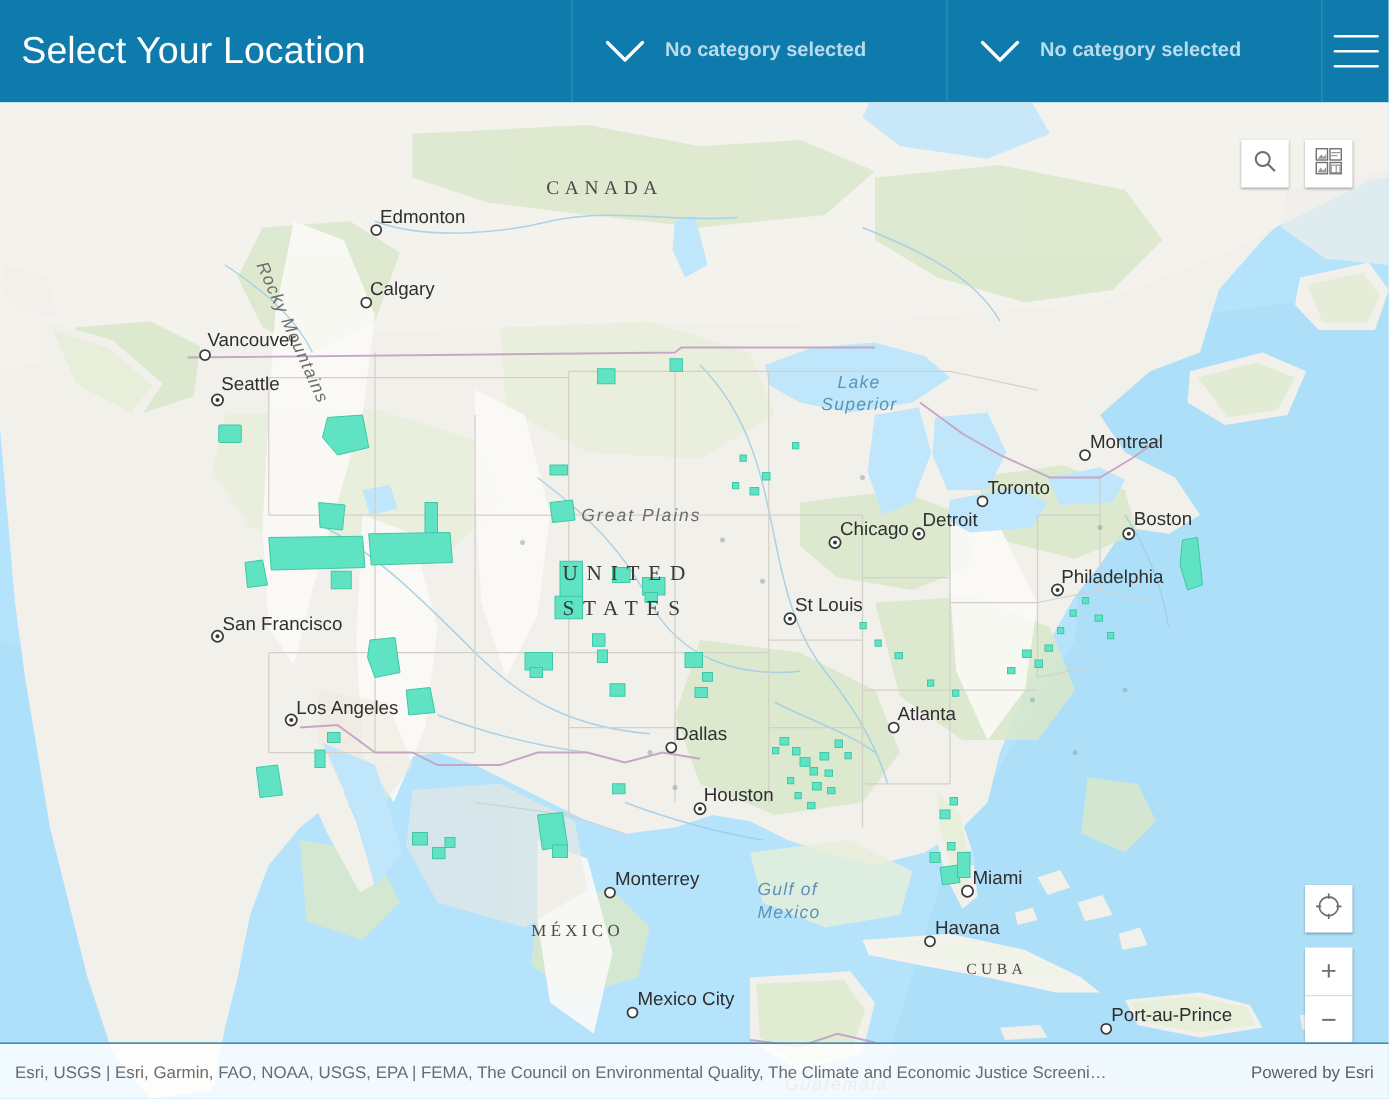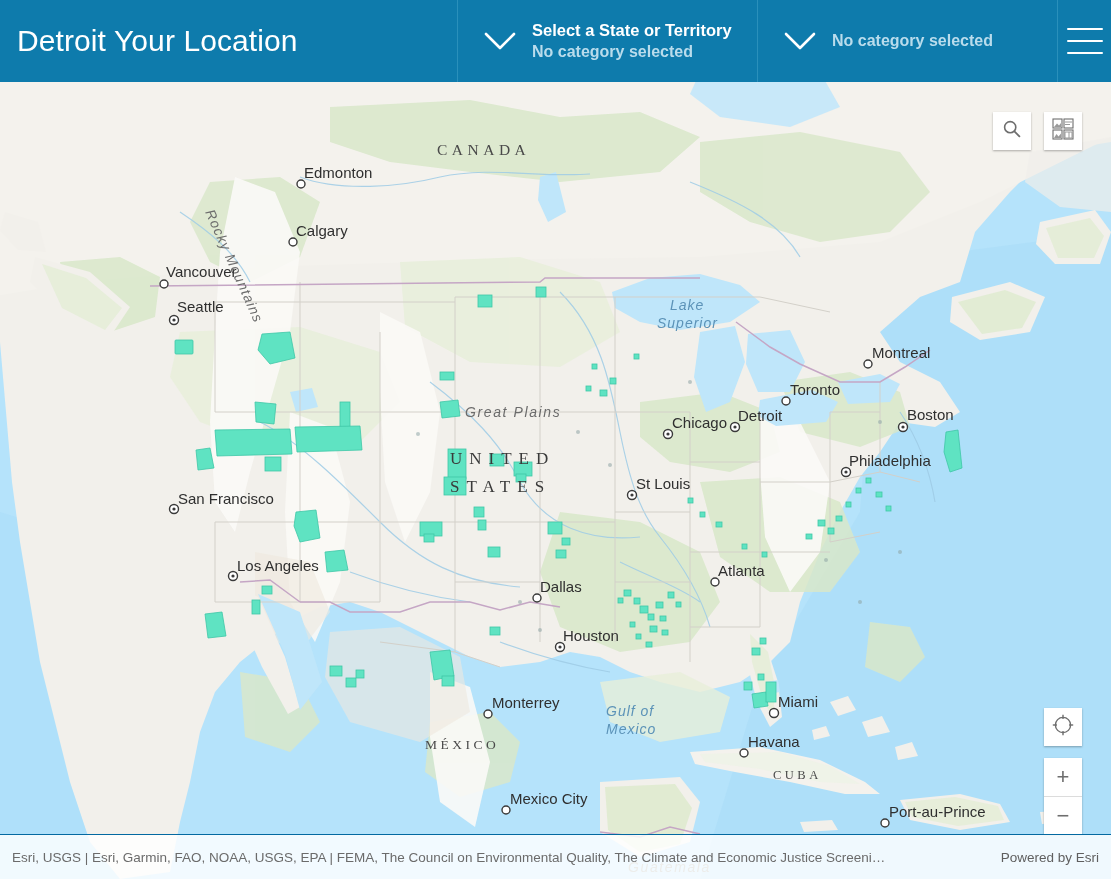--- a/index.html
+++ b/index.html
@@ -124,31 +124,30 @@
   .attrib-powered { flex: 0 0 auto; padding-left: 16px; color: #5f5f5f; cursor: pointer; }
 </style>
 </head>
 <body>
 
 <div id="app">
 
   <div class="header">
 
     <div class="hdr-title-cell">
-      <div class="hdr-title">Detroit Your Location</div>
+      <div class="hdr-title">Select Your Location</div>
     </div>
 
     <div class="hdr-drop state">
       <span class="chev">
         <svg width="34" height="22" viewBox="0 0 34 22">
             <polyline points="3,4 17,18 31,4" fill="none" stroke="#ffffff" stroke-width="2.6" stroke-linecap="round" stroke-linejoin="round"></polyline>
           </svg>
       </span>
       <span class="hdr-drop-text">
-        <span class="hdr-drop-main">Select a State or Territory</span>
         <span class="hdr-drop-sub">No category selected</span>
       </span>
     </div>
 
     <div class="hdr-drop county">
       <span class="chev">
         <svg width="34" height="22" viewBox="0 0 34 22">
             <polyline points="3,4 17,18 31,4" fill="none" stroke="#ffffff" stroke-width="2.6" stroke-linecap="round" stroke-linejoin="round"></polyline>
           </svg>
       </span>

